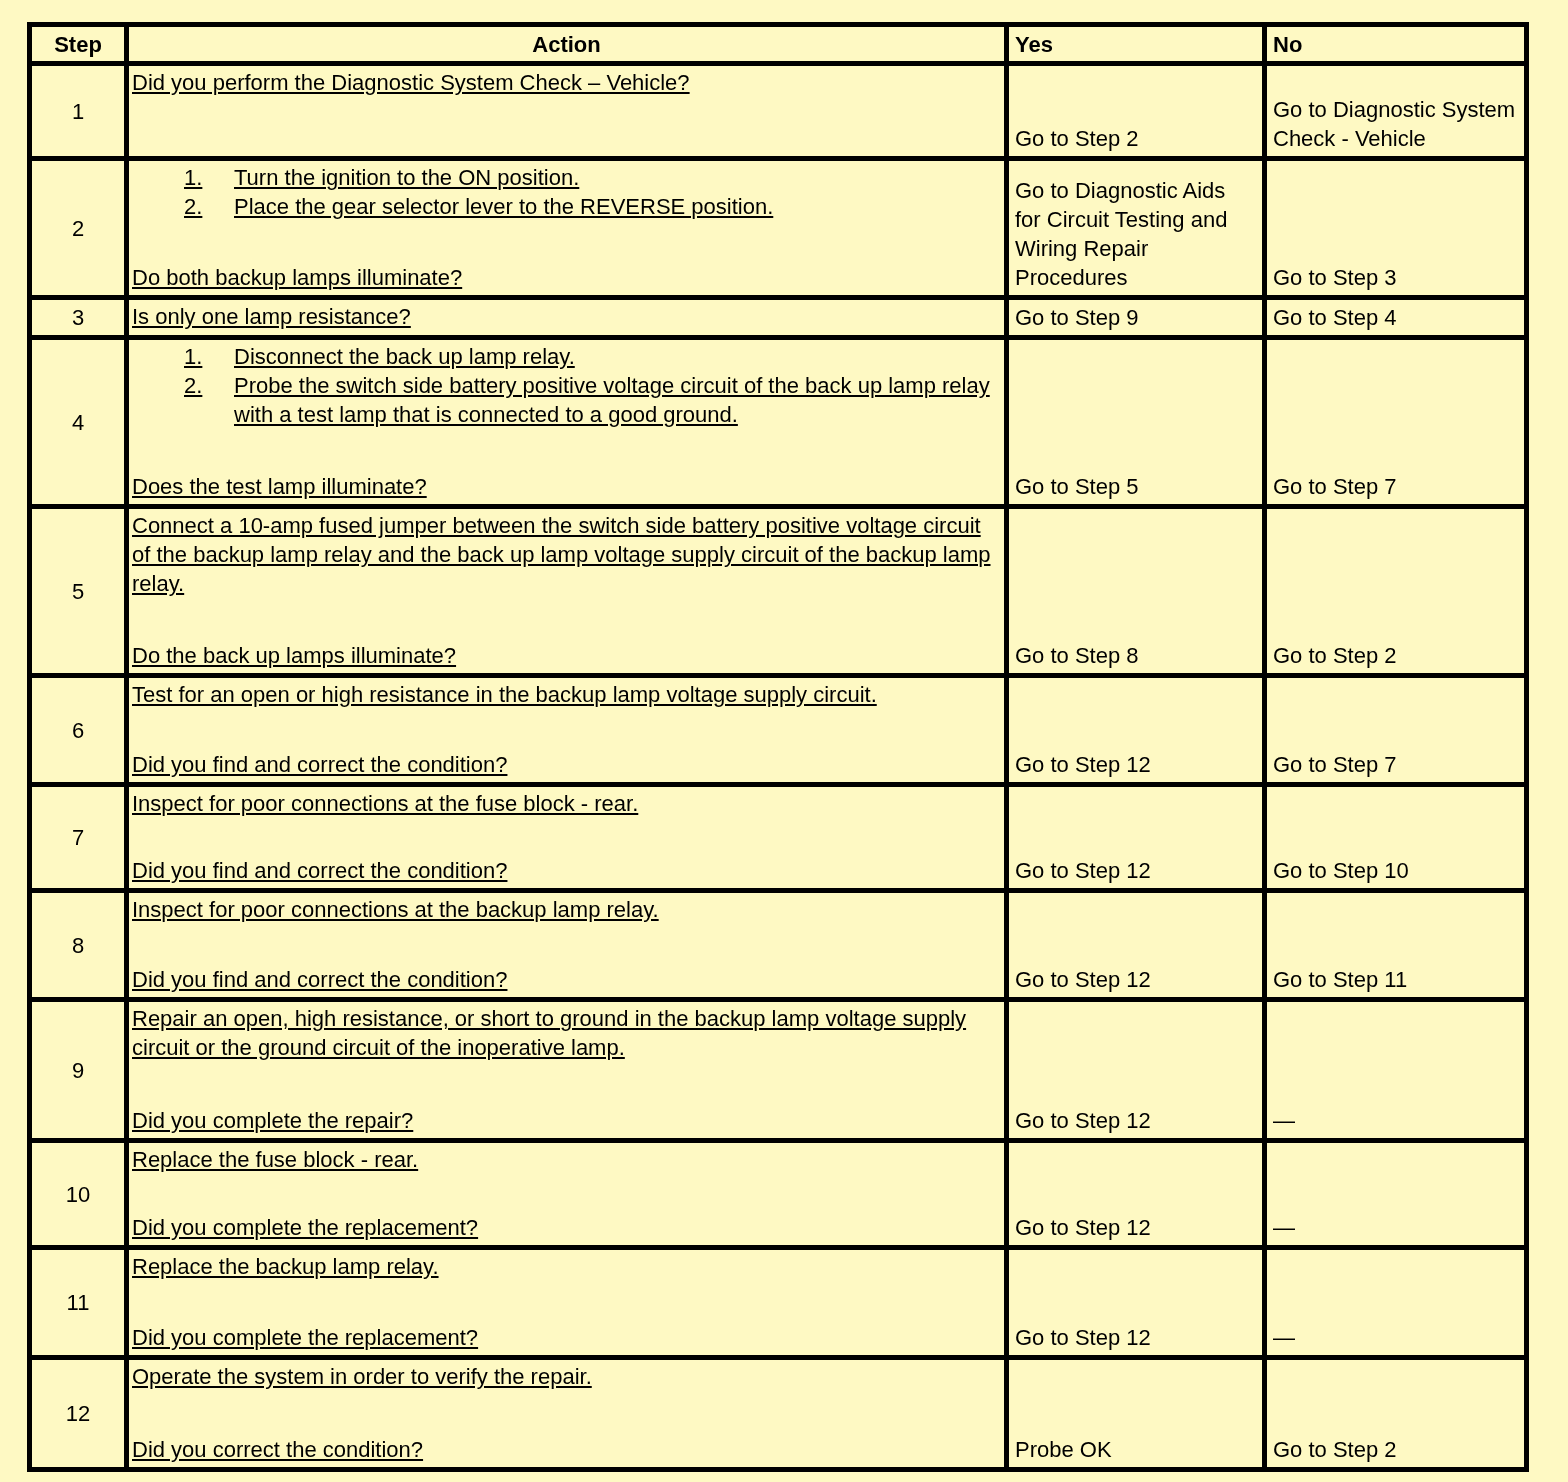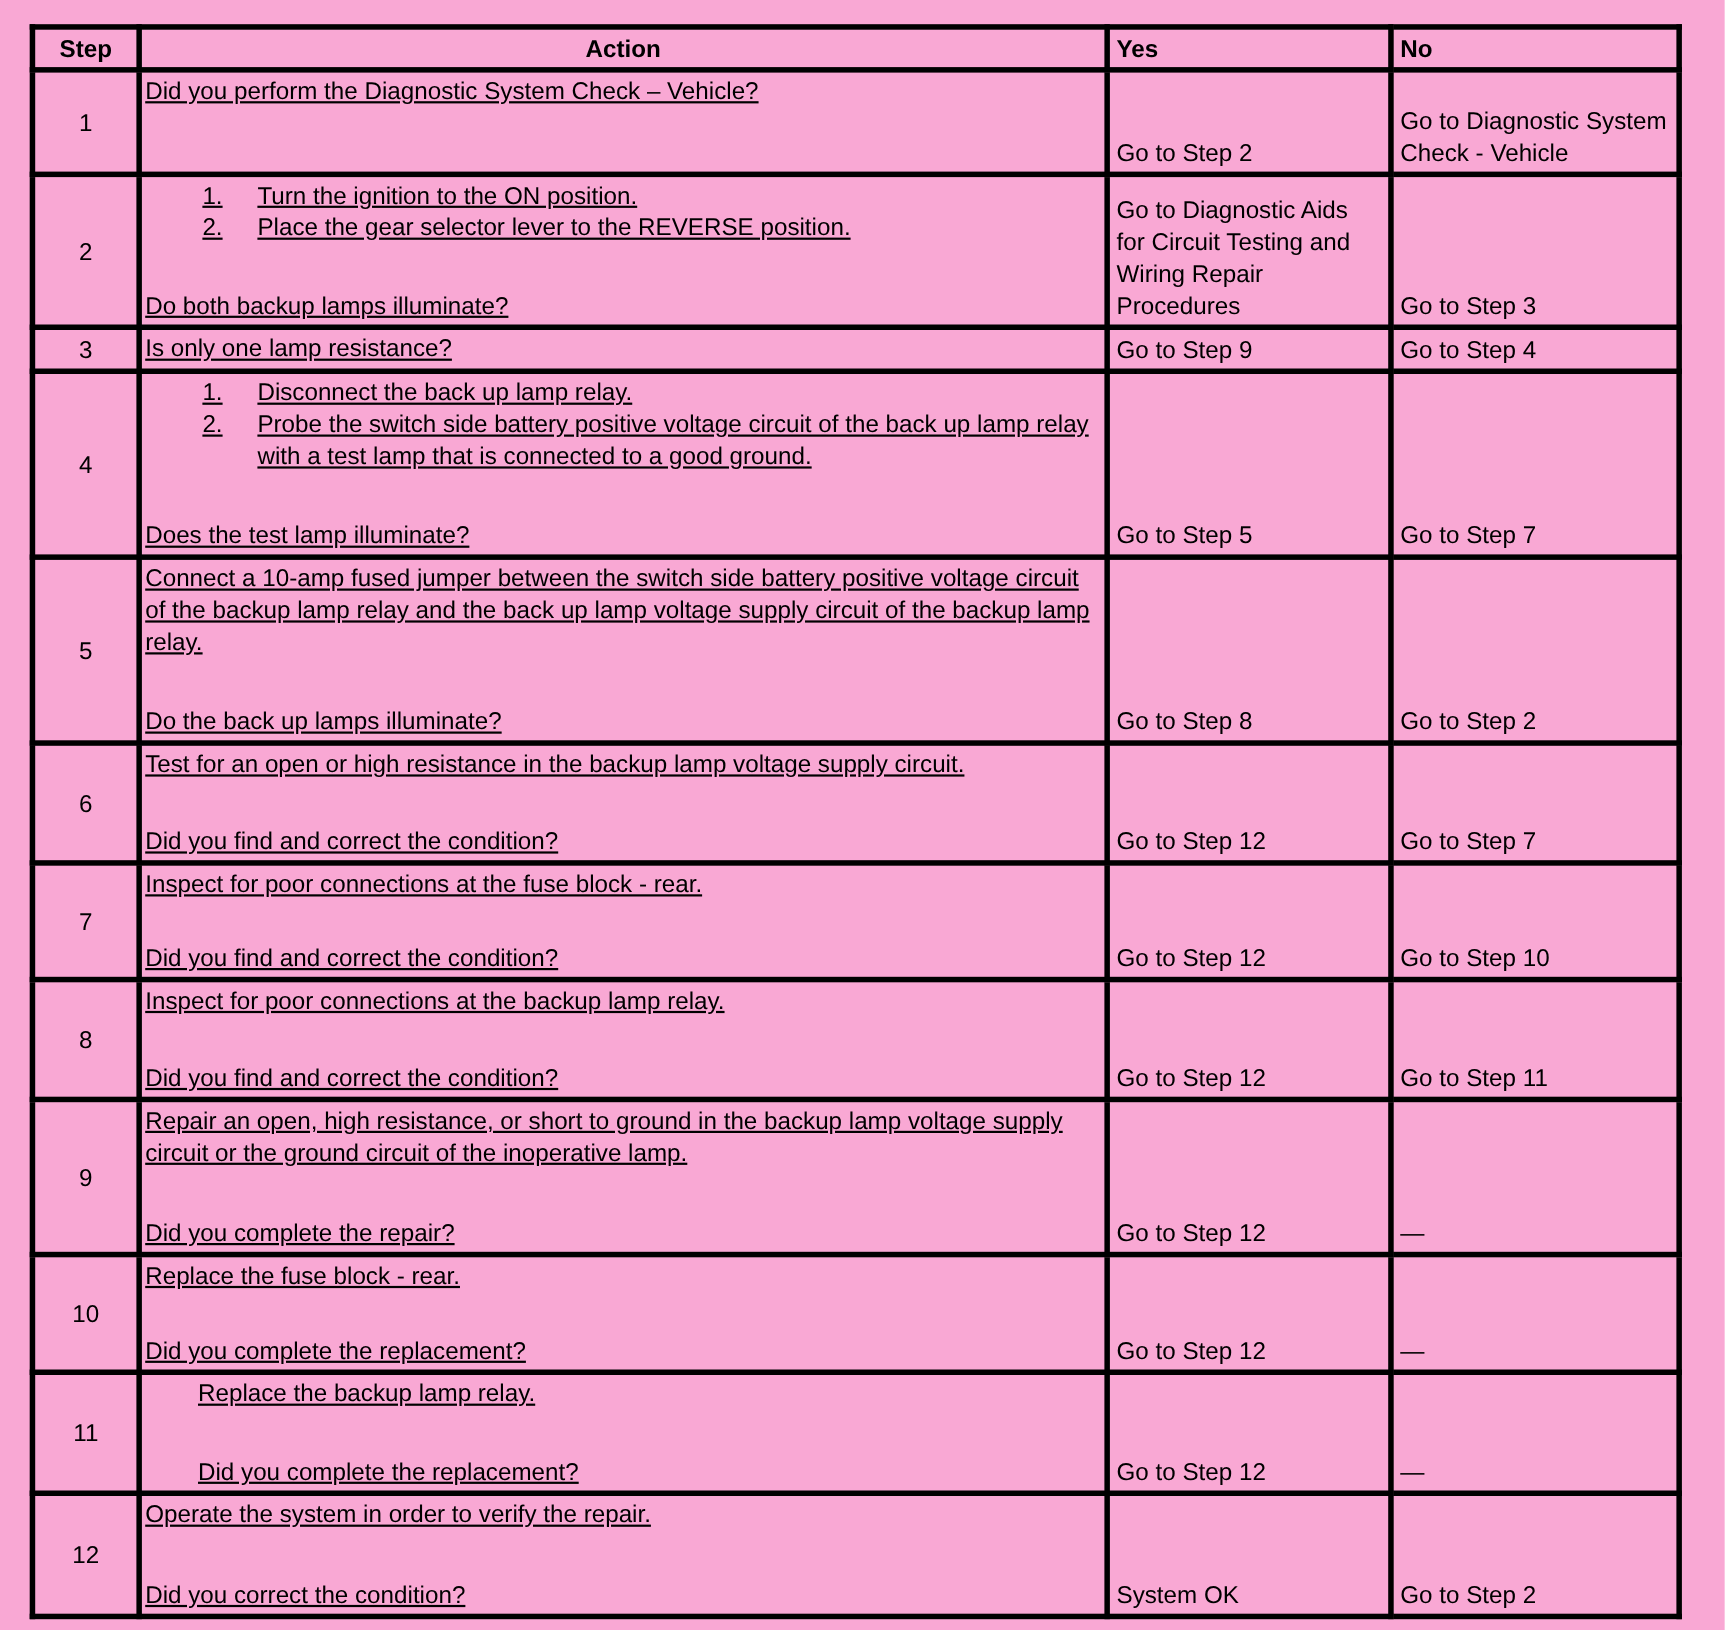--- a/index.html
+++ b/index.html
@@ -1,21 +1,21 @@
 <!DOCTYPE html>
 <html><head>
 <meta charset="utf-8">
 <style>
   html, body { margin:0; padding:0; background:#ffffff; }
   body {
     width:1568px; height:1482px;
     font-family:"Liberation Sans", sans-serif;
     color:#000;
   }
-  .page { position:relative; width:1568px; height:1482px; background:#f9a8d4; }
+  .page { position:relative; width:1568px; height:1482px; background:#fef9c3; }
   table.diag {
     position:absolute; left:27px; top:22px;
     width:1497px;
     border-collapse:collapse;
     table-layout:fixed;
     font-size:22px;
     line-height:29px;
   }
   th, td { border:5px solid #000; padding:0; overflow:hidden; }
   th {
@@ -32,21 +32,21 @@
   .aw-1 { height:85px; }
   .aw-2 { height:129px; }
   .aw-3 { min-height:30px; }
   .aw-4 { height:159px; }
   .aw-5 { height:159px; }
   .aw-6 { height:99px; }
   .aw-7 { height:96px; }
   .aw-8 { height:99px; }
   .aw-9 { height:131px;gap:40px; }
   .aw-10 { height:97px; }
-  .aw-11 { height:100px;margin-left:48px; }
+  .aw-11 { height:100px; }
   .aw-12 { height:102px; }
   .oli { display:flex; }
   .onum { flex:0 0 50px; margin-left:52px; }
   .otext { flex:1; padding-right:6px; }
 </style>
 </head>
 <body>
 
 <div class="page">
   <table class="diag">
@@ -213,18 +213,18 @@
     </tr>
 
     <tr>
       <td class="step-cell">12</td>
       <td class="action-cell">
         <div class="action-wrap aw-12">
           <div>Operate the system in order to verify the repair.</div>
           <div>Did you correct the condition?</div>
         </div>
       </td>
-      <td class="choice-cell">System OK</td>
+      <td class="choice-cell">Probe OK</td>
       <td class="choice-cell">Go to Step 2</td>
     </tr>
   </tbody>
     </table>
 </div>
 
 </body></html>

